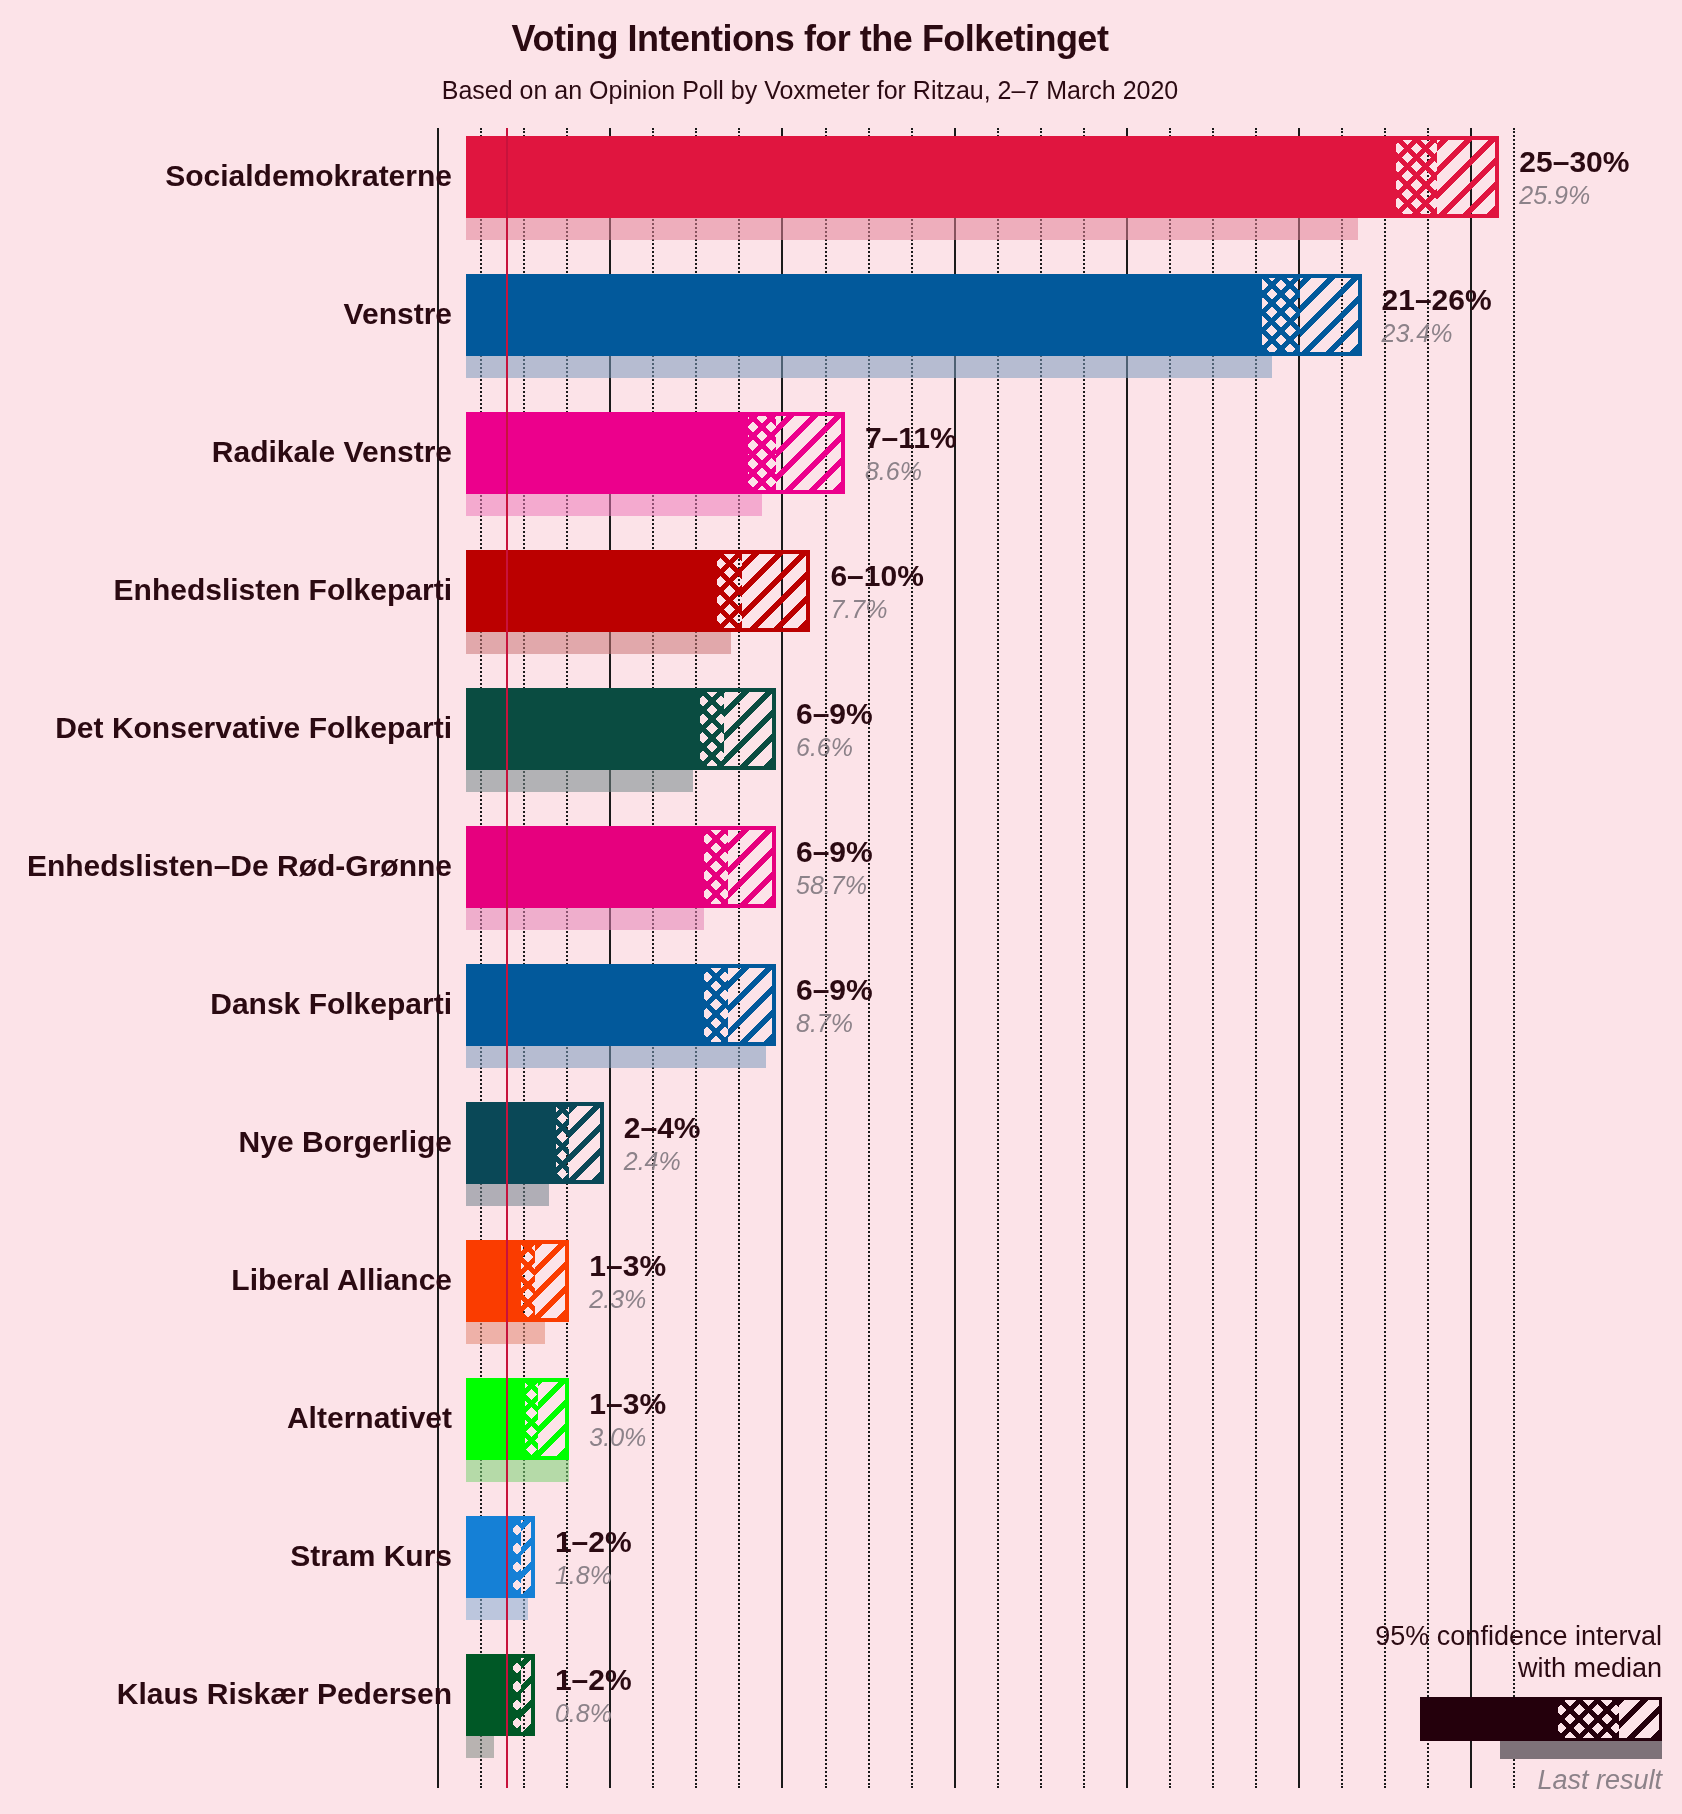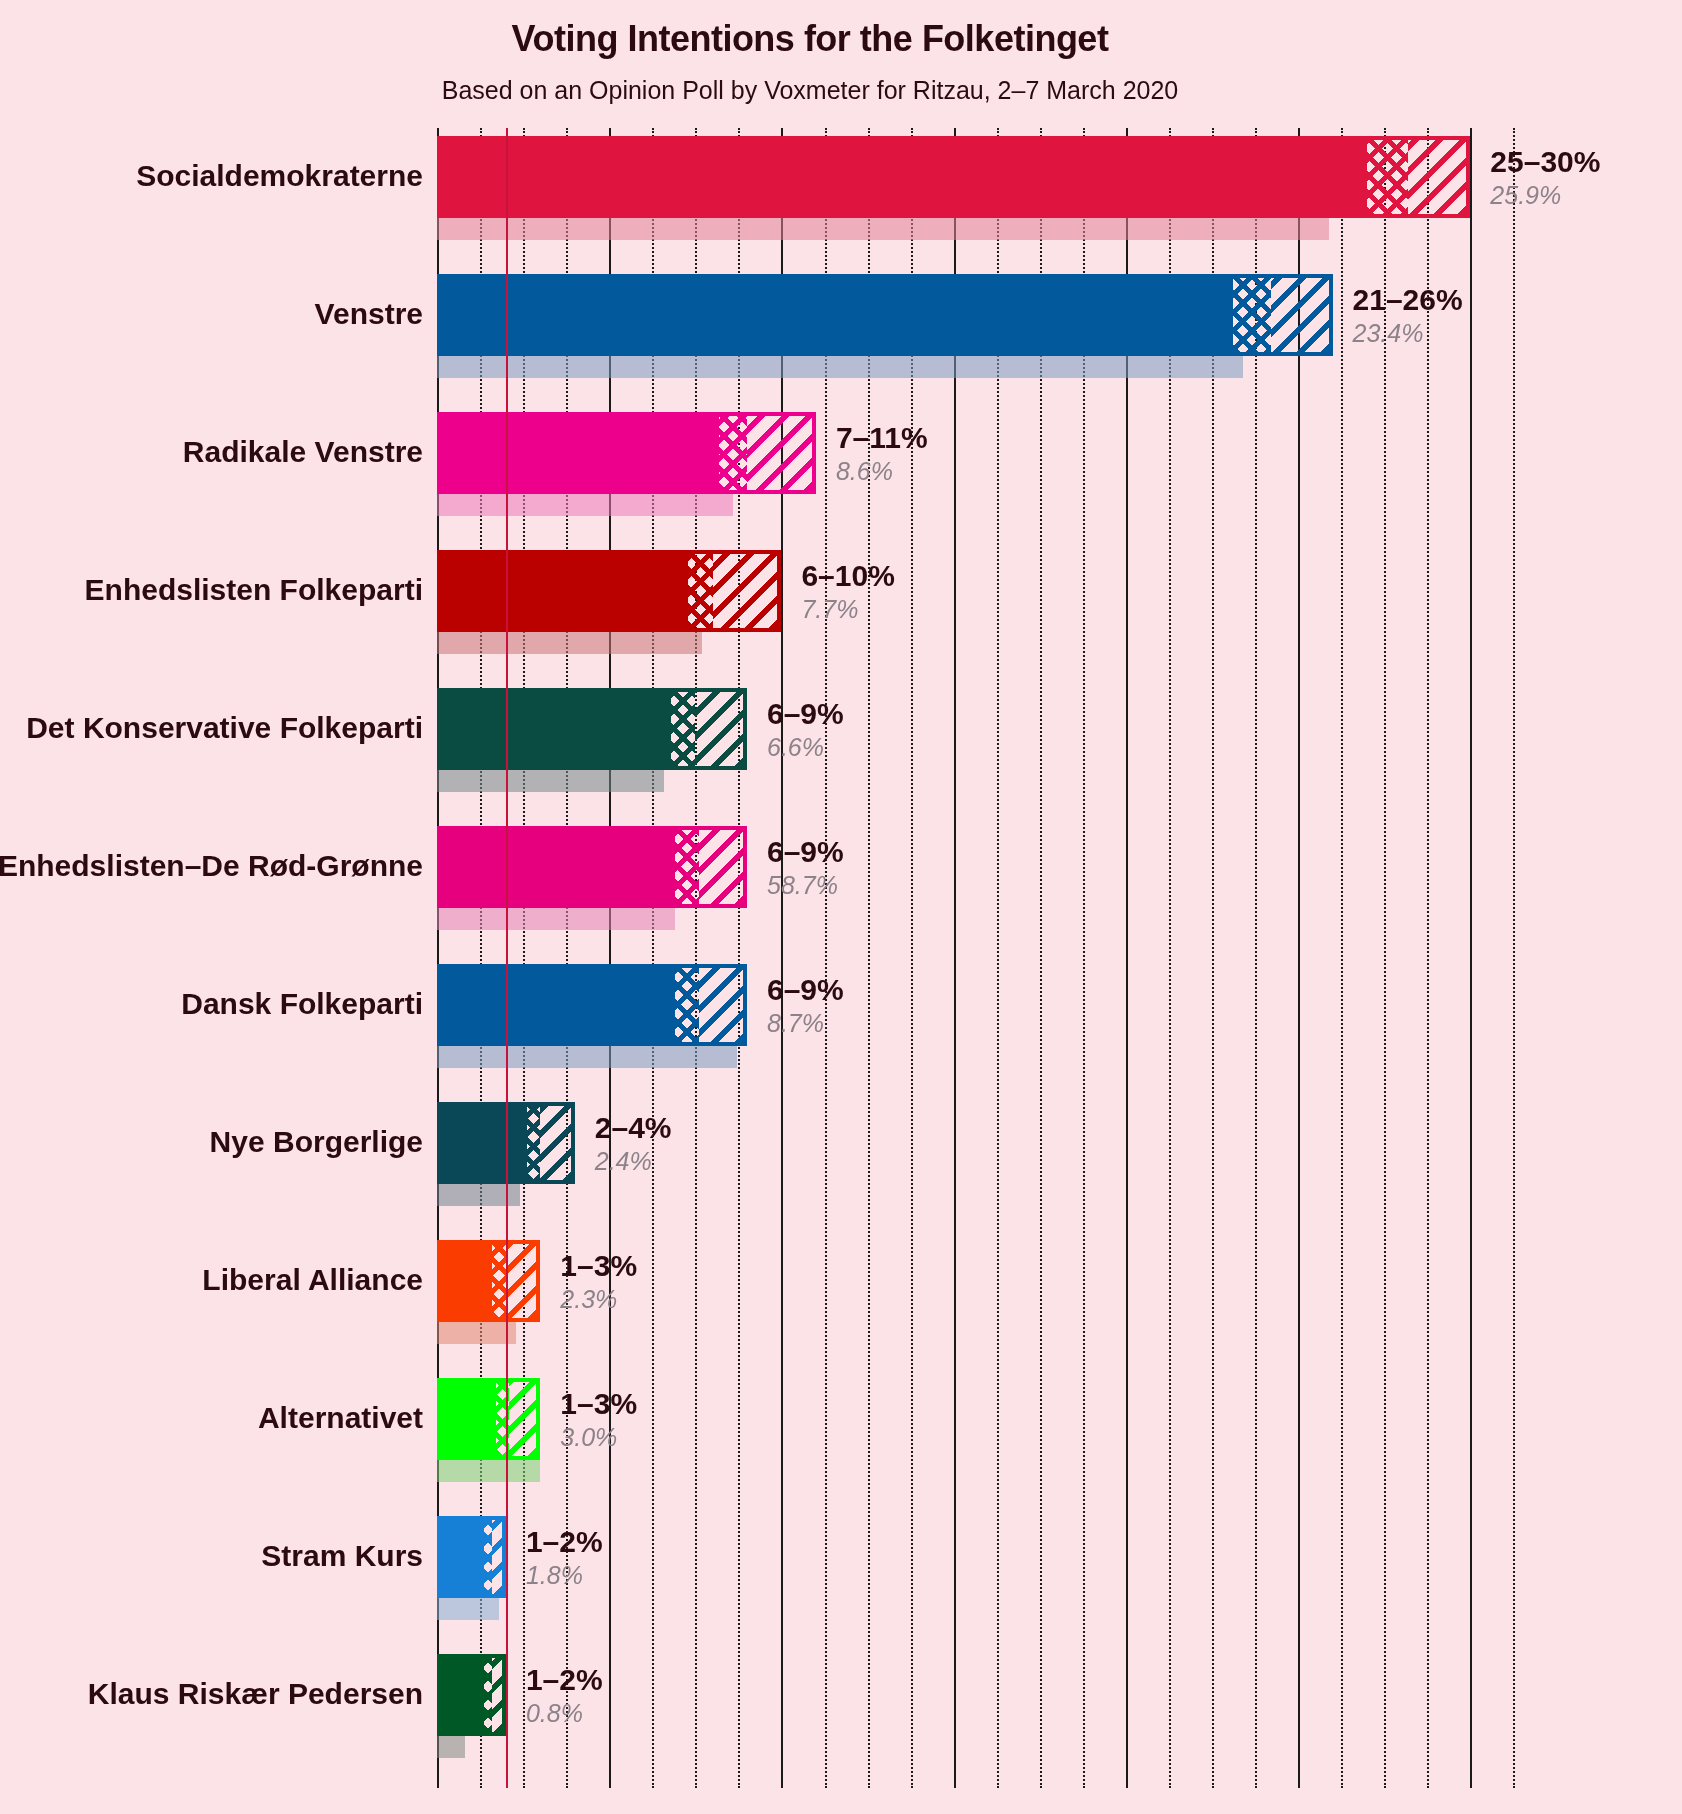--- a/index.html
+++ b/index.html
@@ -34,21 +34,21 @@
   
   .plot{position:absolute;left:437px;top:128px;width:1085px;height:1660px;}
 
   .grid-layer{position:absolute;left:0;top:0;right:0;bottom:0;pointer-events:none;}
   .gl{position:absolute;top:0;bottom:0;width:0;border-left:2px solid #1a1a1a;}
   .gl.minor{border-left:2px dotted #1a1a1a;}
   .gl.thresh{border-left:2px solid #c8123c;z-index:5;}
 
   .rows{position:absolute;left:0;top:0;right:0;top:0;}
 
-  .row{position:relative;}
+  .row{position:relative;margin-left:29px;}
   .rowlabel{
     position:absolute;right:calc(100% + 14px);
     font-size:30px;font-weight:bold;white-space:nowrap;
     color:#2b0a12;line-height:1;
   }
   .bar{
     position:absolute;left:0;top:0;
     box-sizing:border-box;
     display:flex;align-items:stretch;
     z-index:3;
@@ -269,14 +269,25 @@
             <div class="seg-diag" style="width: 9.77778px; background-image: repeating-linear-gradient(-45deg, rgb(0, 88, 38) 0px, rgb(0, 88, 38) 6px, transparent 6px, transparent 17px);"></div>
           </div>
           <div class="vals" style="left: 88.8889px; top: 11px;">
             <span class="v-range">1–2%</span>
             <span class="v-last">0.8%</span>
           </div>
         </div>
       </div>
   </div>
 
+  <div class="legend">
+    <div class="legend-txt">95% confidence interval</div>
+    <div class="legend-txt">with median</div>
+    <div class="legend-bar">
+      <div style="flex:none;width:57%;background:#24000c;"></div>
+      <div style="flex: 0 0 auto; width: 26%; background-image: repeating-linear-gradient(45deg, rgb(36, 0, 12) 0px, rgb(36, 0, 12) 5px, transparent 5px, transparent 13px), repeating-linear-gradient(-45deg, rgb(36, 0, 12) 0px, rgb(36, 0, 12) 5px, transparent 5px, transparent 13px);" id="lg-cross"></div>
+      <div style="flex: 0 0 auto; width: 17%; background-image: repeating-linear-gradient(-45deg, rgb(36, 0, 12) 0px, rgb(36, 0, 12) 6px, transparent 6px, transparent 17px);" id="lg-diag"></div>
+    </div>
+    <div class="legend-last"></div>
+    <div class="legend-lastlabel">Last result</div>
+  </div>
 
 </div>
 
 </body></html>

